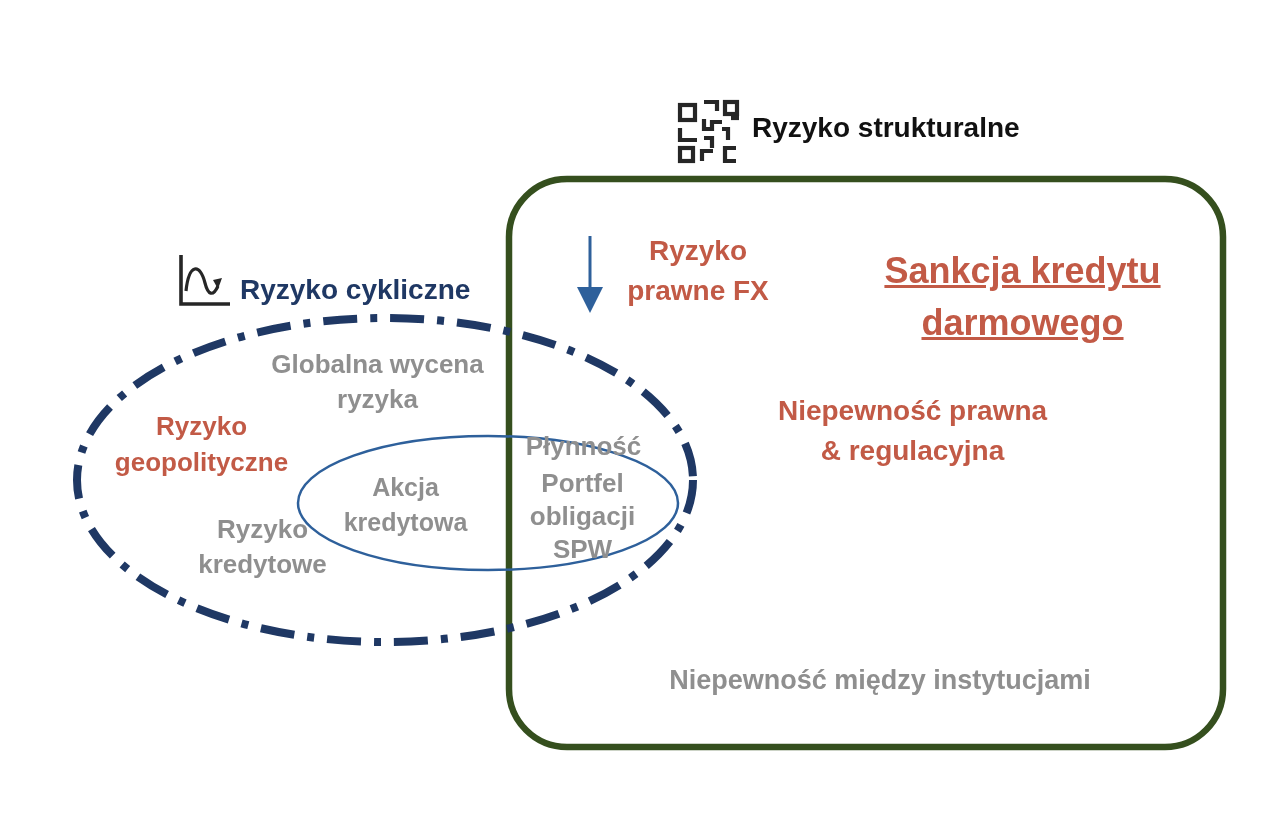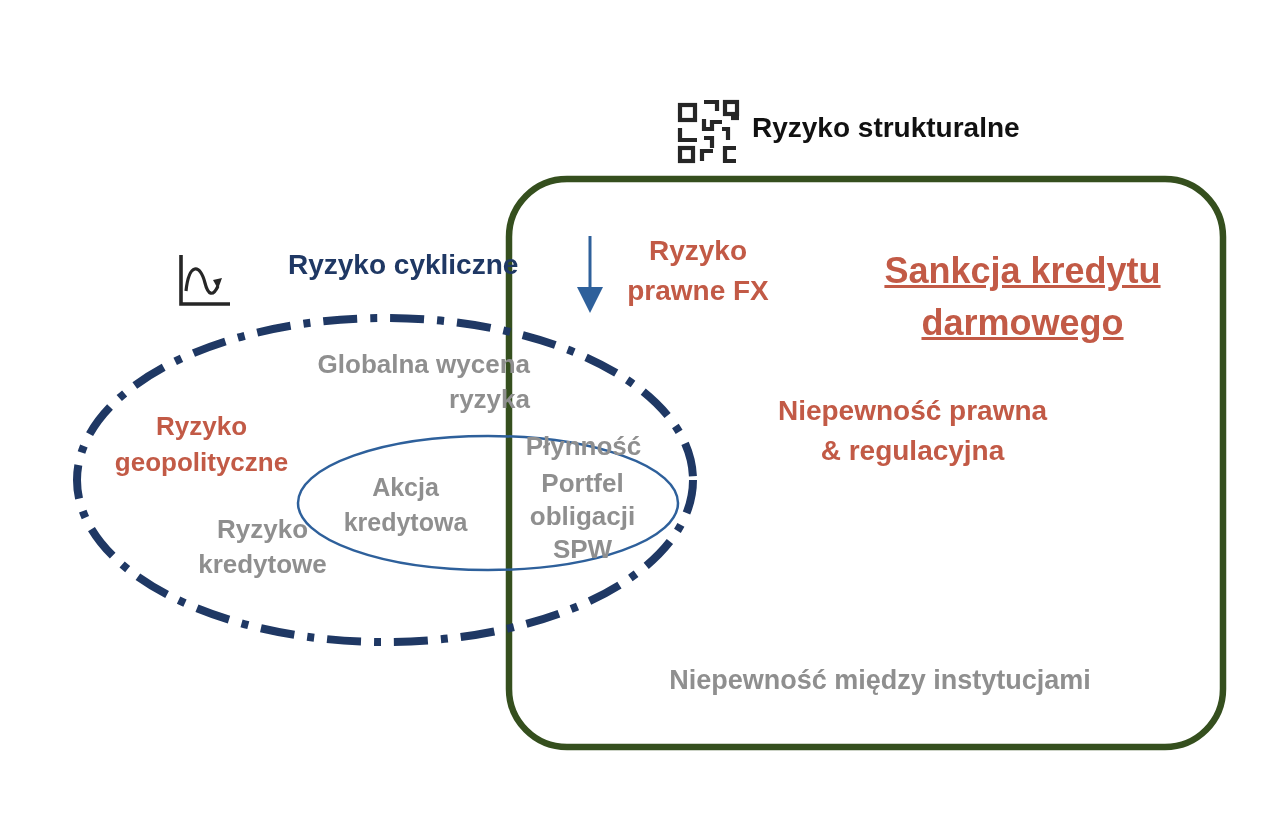--- a/index.html
+++ b/index.html
@@ -39,29 +39,29 @@
   .t-gray  { color: #8F8F8F; }
 
   
   .lbl-legal-fx        { left: 602px; top: 231px; width: 192px; font-size: 28px; line-height: 40px; }
   .lbl-free-credit     { left: 870px; top: 245px; width: 305px; font-size: 36px; line-height: 52px; text-decoration: underline; }
   .lbl-uncertainty     { left: 735px; top: 391px; width: 355px; font-size: 28px; line-height: 40px; }
   .lbl-benchmarks      { left: 953px; top: 529px; width: 255px; font-size: 28px; line-height: 40px; }
   .lbl-interlinkages   { left: 650px; top: 663px; width: 460px; font-size: 27px; line-height: 34px; }
 
   
-  .lbl-global-pricing  { left: 225px; top: 347px; width: 305px; font-size: 26px; line-height: 35px; text-align: right; }
+  .lbl-global-pricing  { left: 225px; top: 347px; width: 305px; font-size: 26px; line-height: 35px; }
   .lbl-geopolitical    { left: 74px;  top: 408px; width: 255px; font-size: 26px; line-height: 36px; }
   .lbl-liquidity       { left: 506px; top: 409px; width: 155px; font-size: 26px; line-height: 32px; margin-top: 21px; }
   .lbl-credit-action   { left: 303px; top: 470px; width: 205px; font-size: 25px; line-height: 35px; }
   .lbl-credit-risk     { left: 160px; top: 512px; width: 205px; font-size: 26px; line-height: 35px; }
   .lbl-bond-portfolio  { left: 505px; top: 467px; width: 155px; font-size: 26px; line-height: 33px; }
 
   .title-structural { left: 752px; top: 112px; }
-  .title-cyclical   { left: 240px; top: 249px; margin-left: 48px; }
+  .title-cyclical   { left: 240px; top: 274px; }
 </style>
 </head>
 <body>
 
 <div class="canvas">
 
   <svg class="shapes" viewBox="0 0 1280 835" xmlns="http://www.w3.org/2000/svg">
 
     <rect x="509" y="179" width="714" height="568" rx="58" ry="58" fill="none" stroke="#354F1E" stroke-width="6.5"></rect>
 

